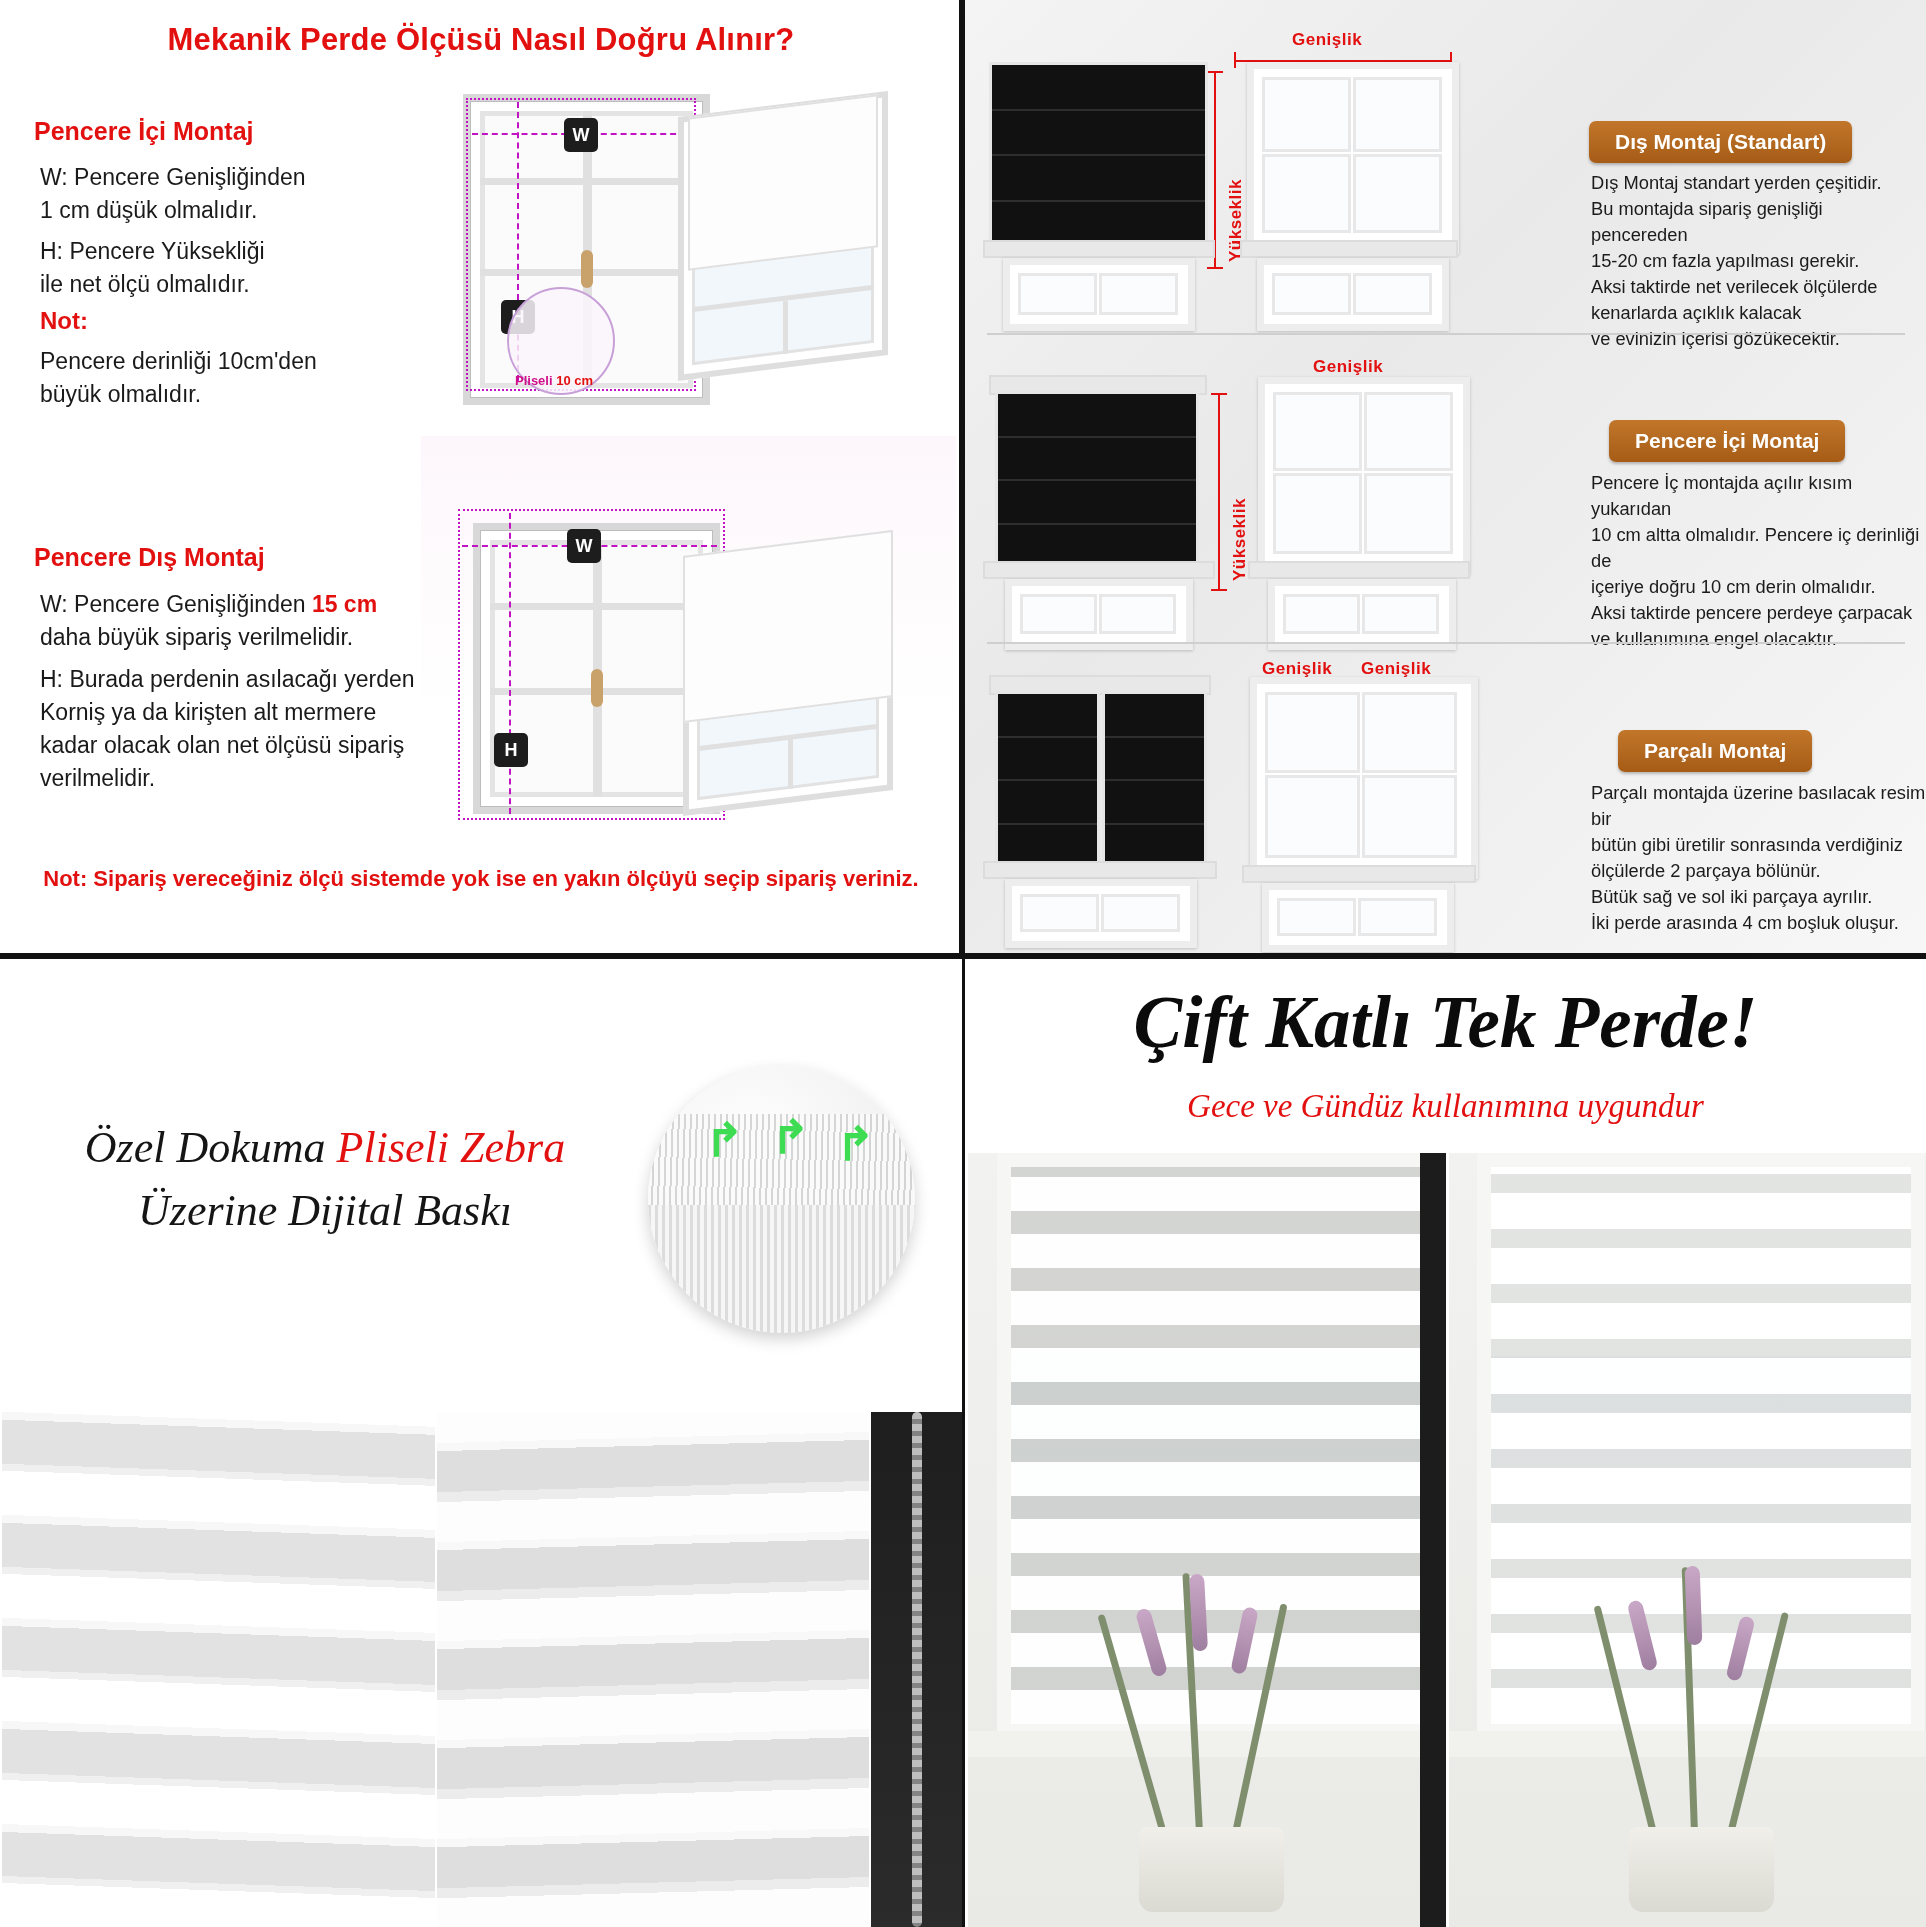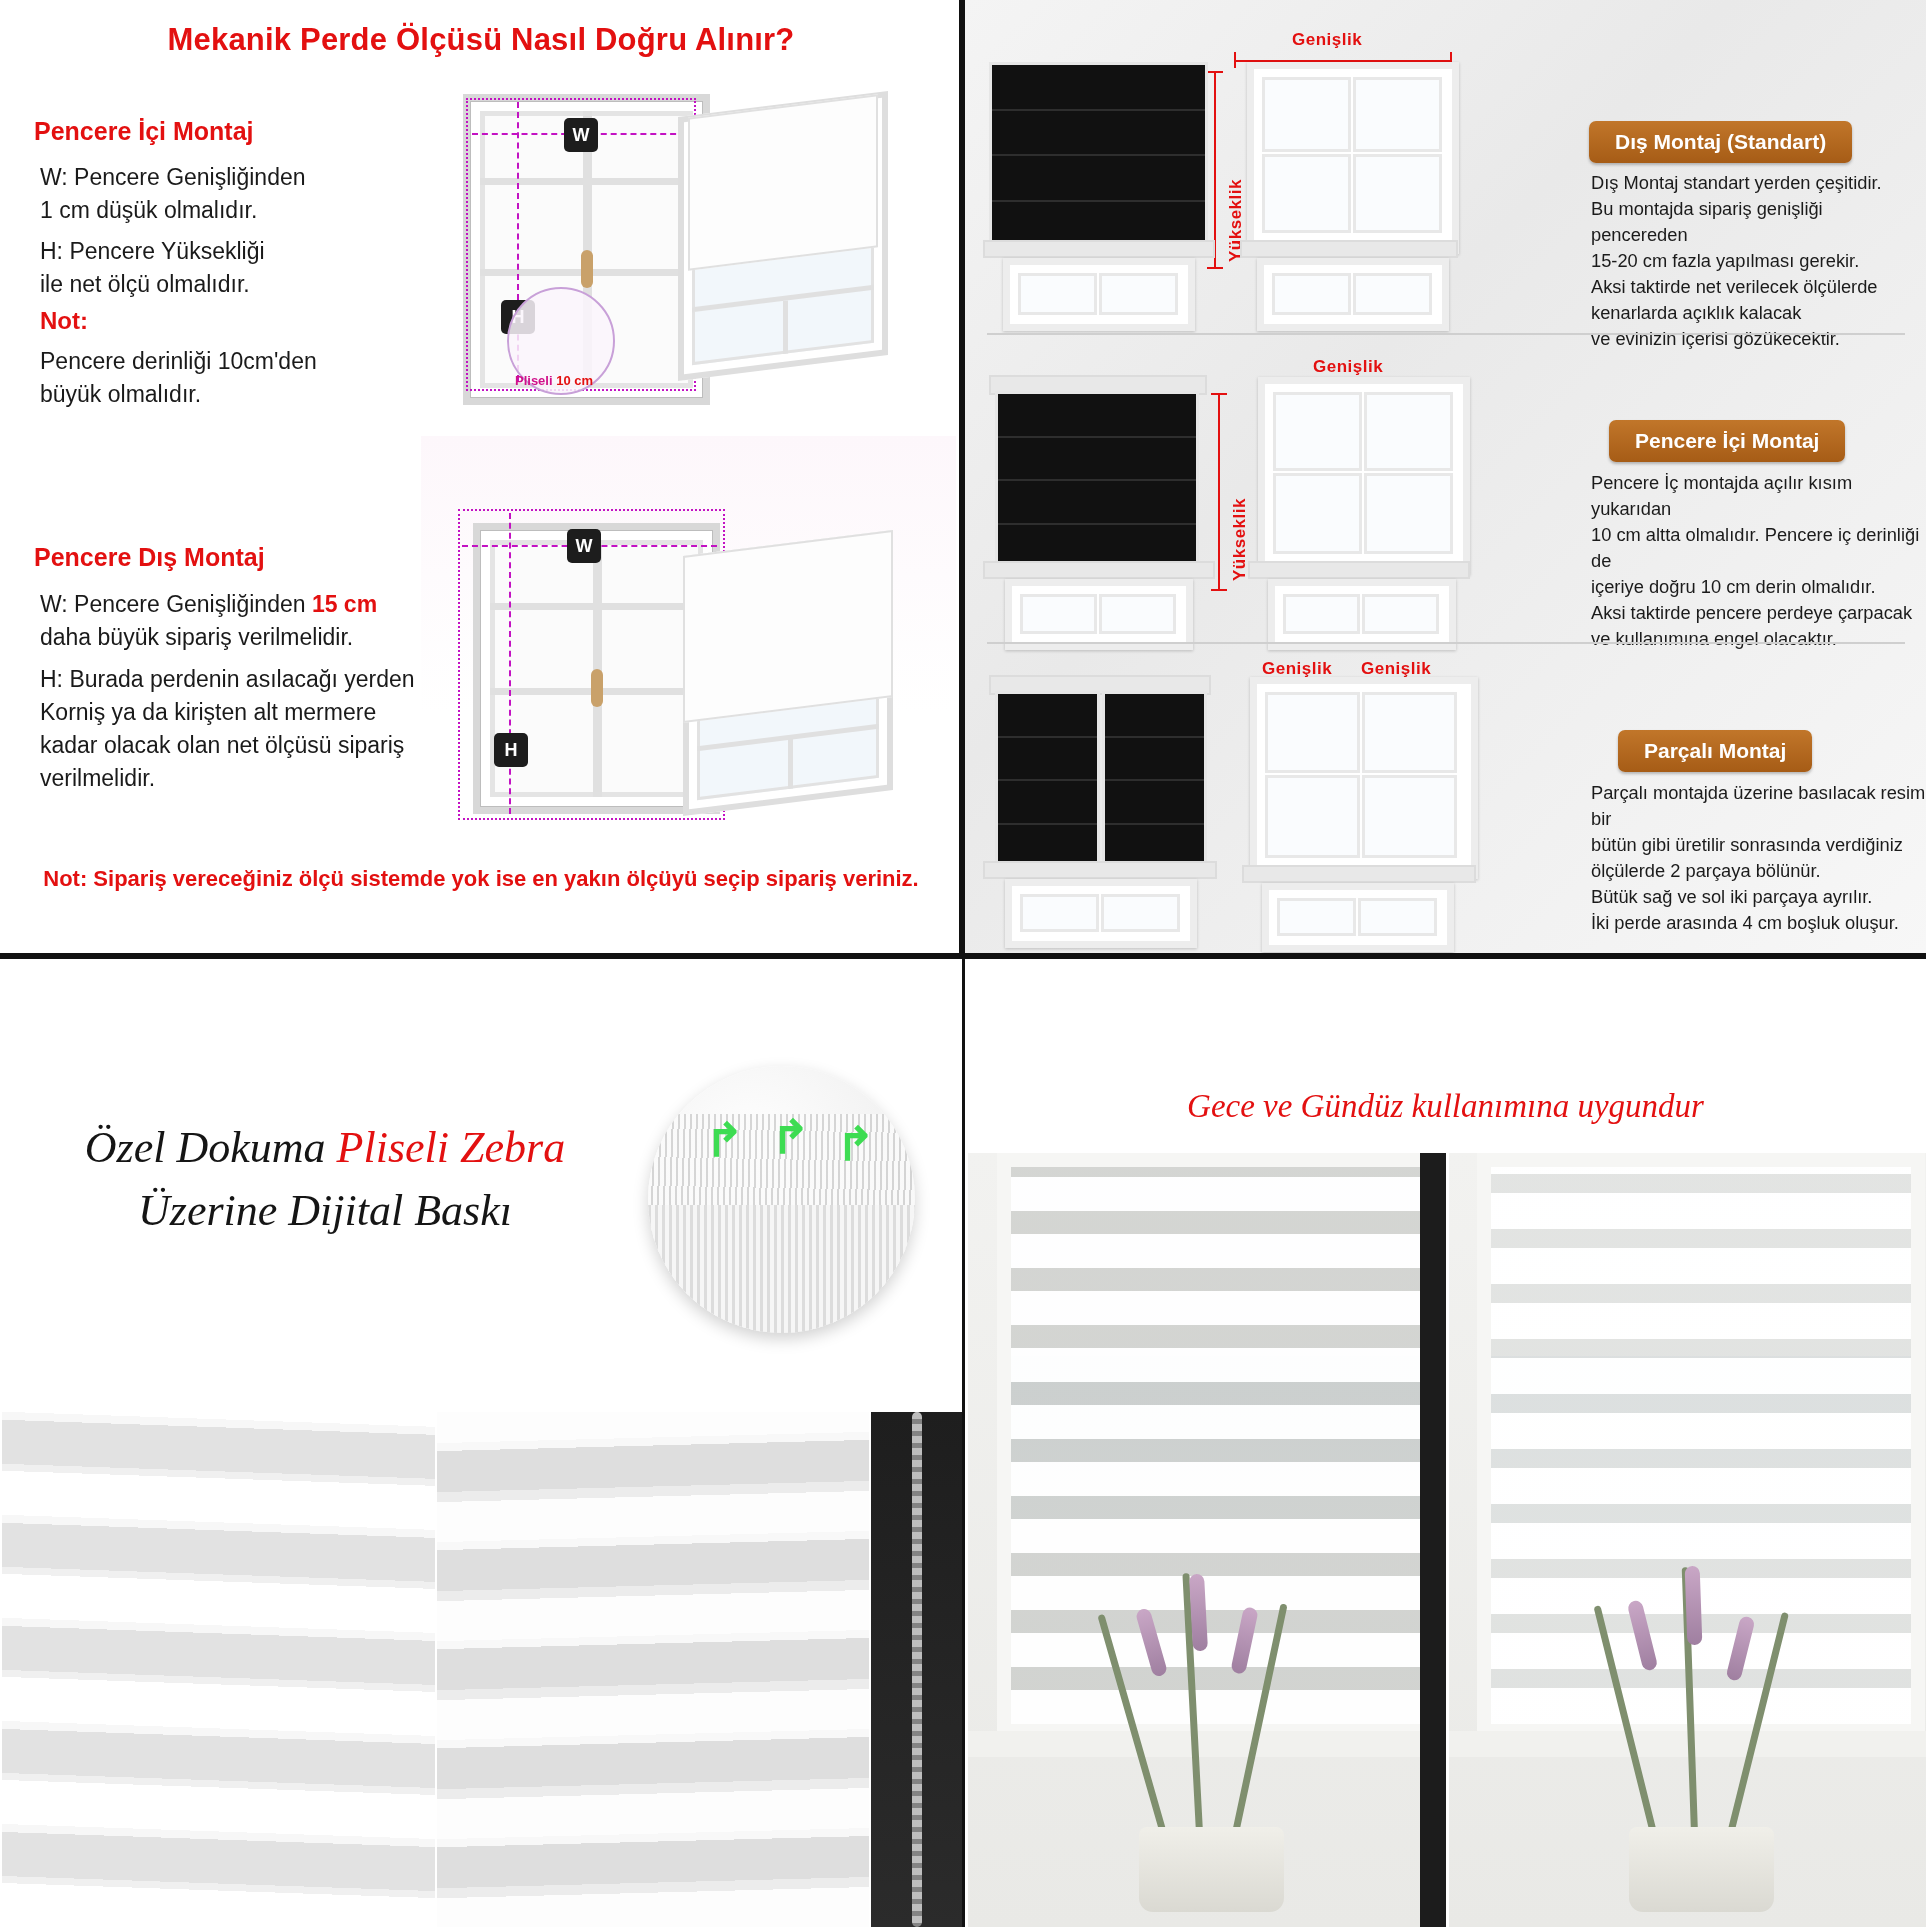--- a/index.html
+++ b/index.html
@@ -389,20 +389,21 @@
     <div class="bl-photos">
       <div class="bl-photo zebra-a"></div>
       <div class="bl-photo zebra-b"></div>
       <div class="bl-photo zebra-c" style="flex:0 0 91px;">
         <div class="bead-chain"></div>
       </div>
     </div>
   </div>
 
   <div class="panel" id="q-br">
+    <div class="br-title">Çift Katlı Tek Perde!</div>
     <div class="br-sub">Gece ve Gündüz kullanımına uygundur</div>
 
     <div class="br-photos">
       <div class="br-photo">
         <div class="room-wall"></div>
         <div class="room-win">
           <div class="outdoor"></div>
           <div class="zebra-sheer"></div>
         </div>
         <div class="windowsill"></div>

